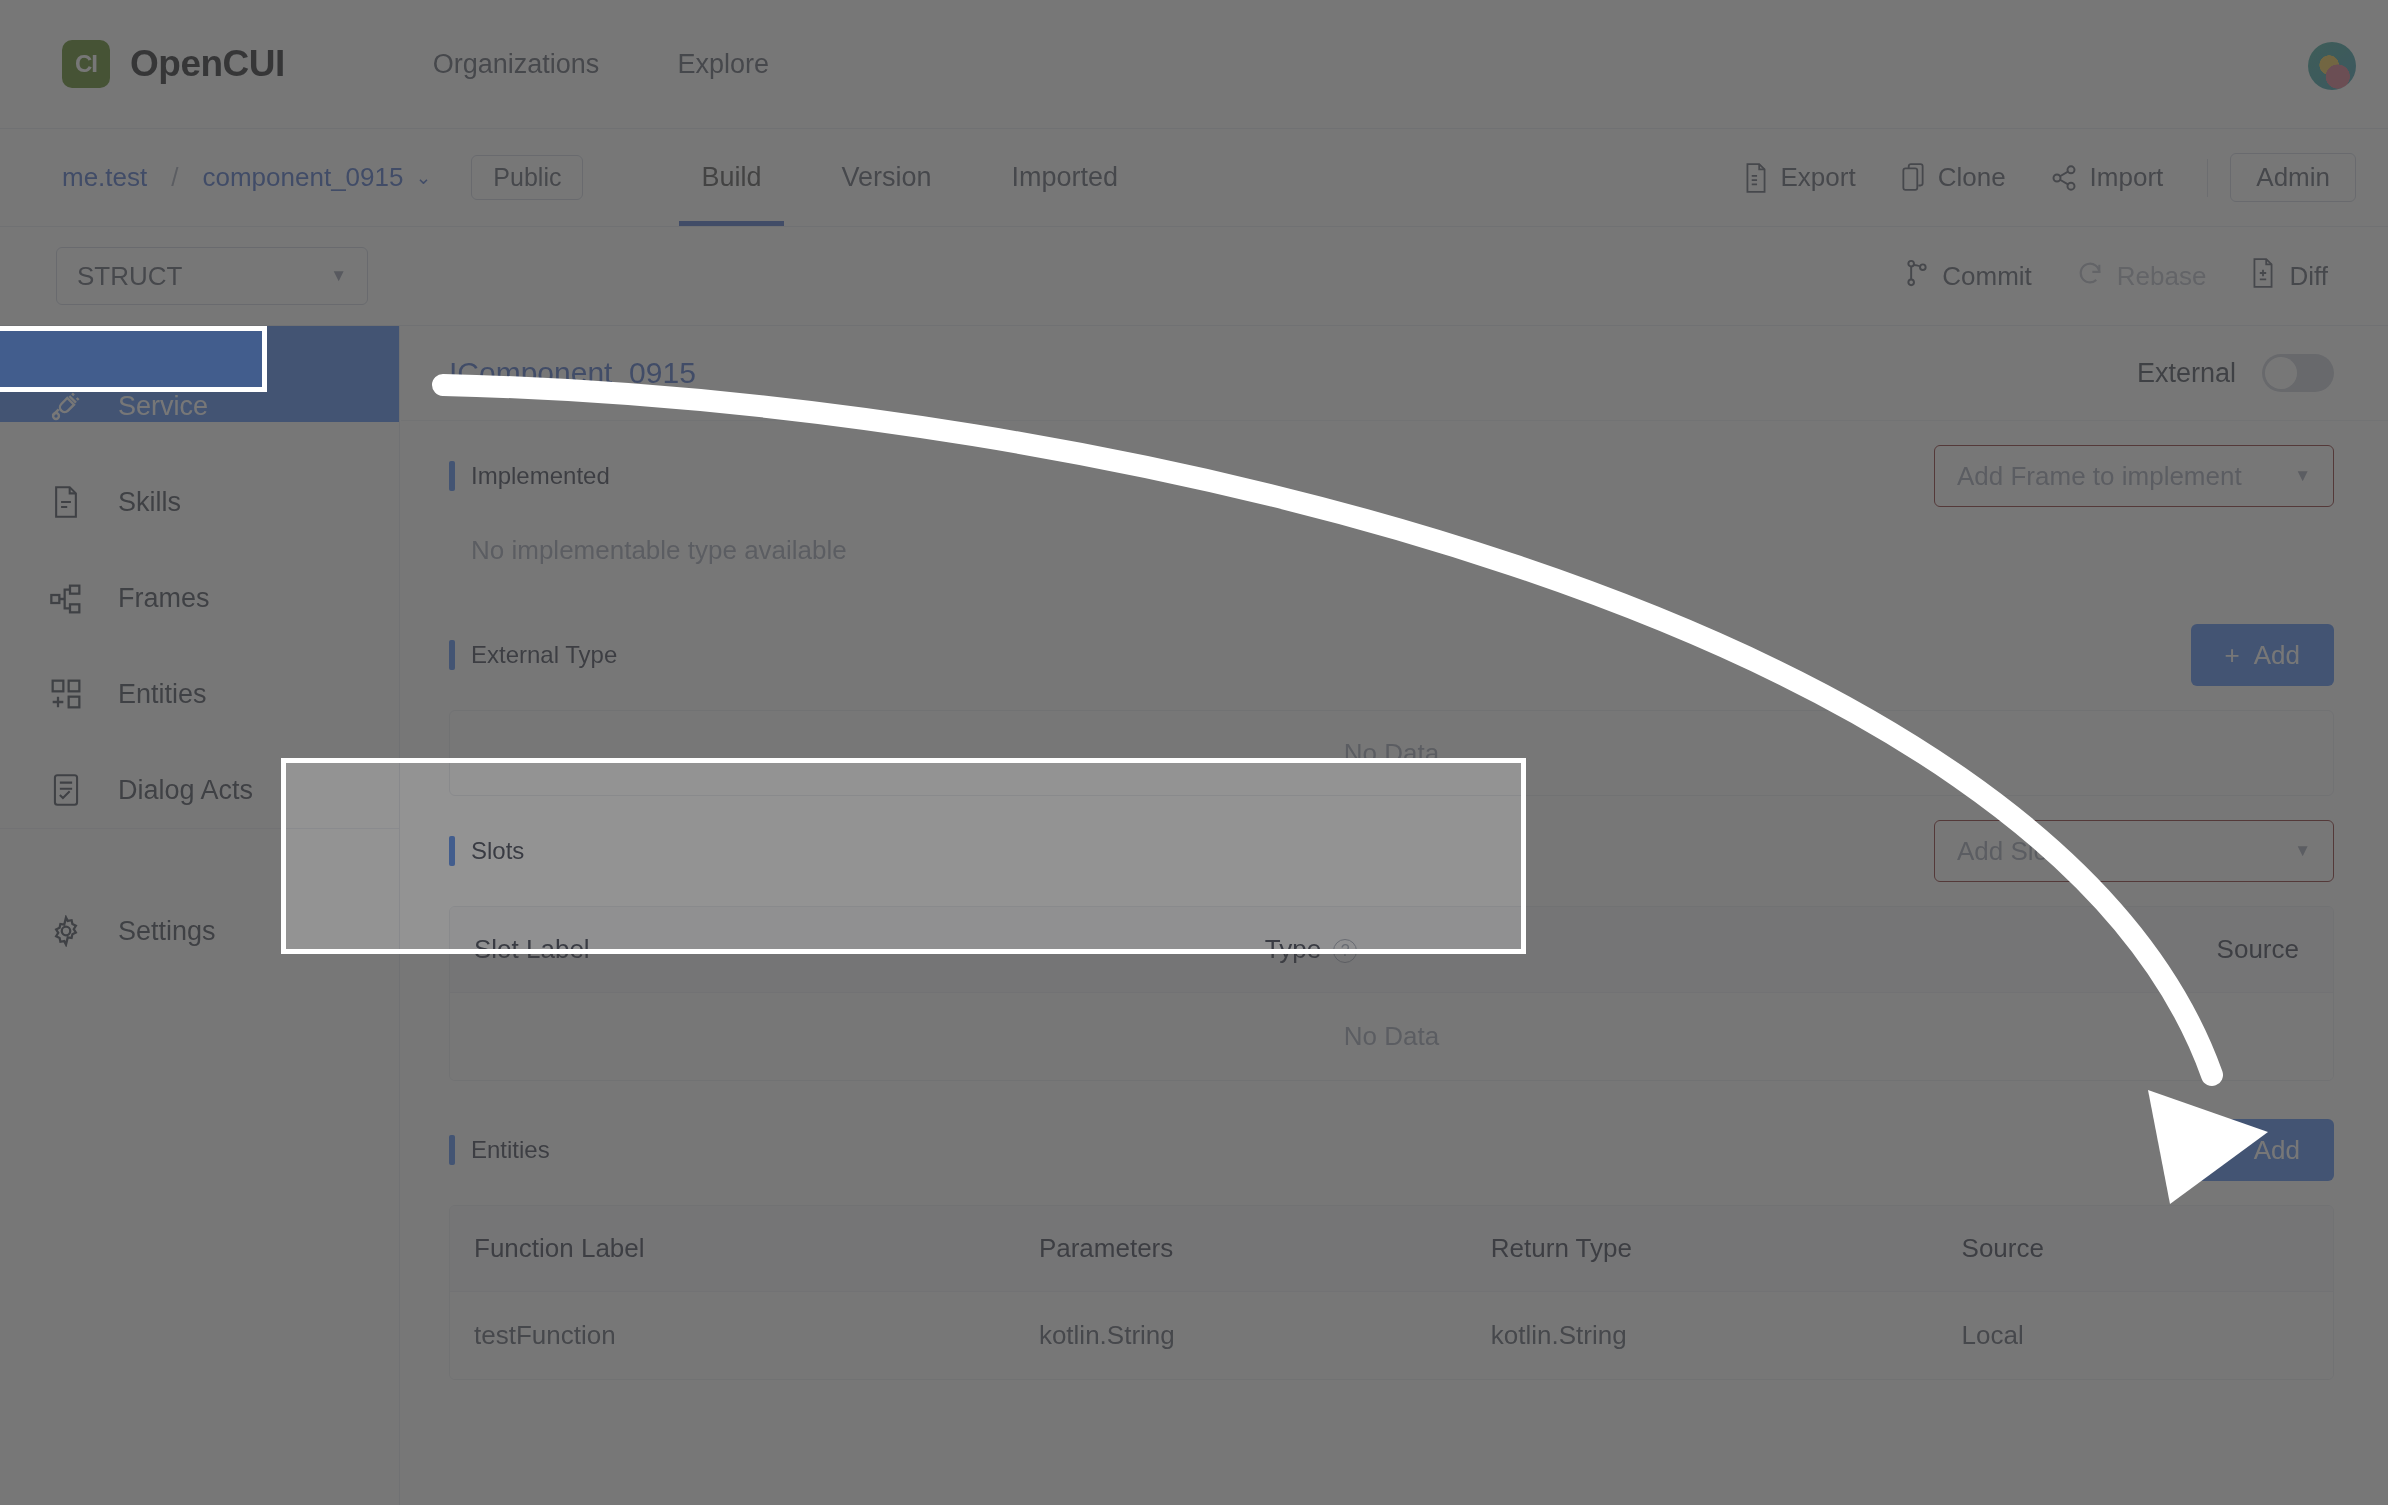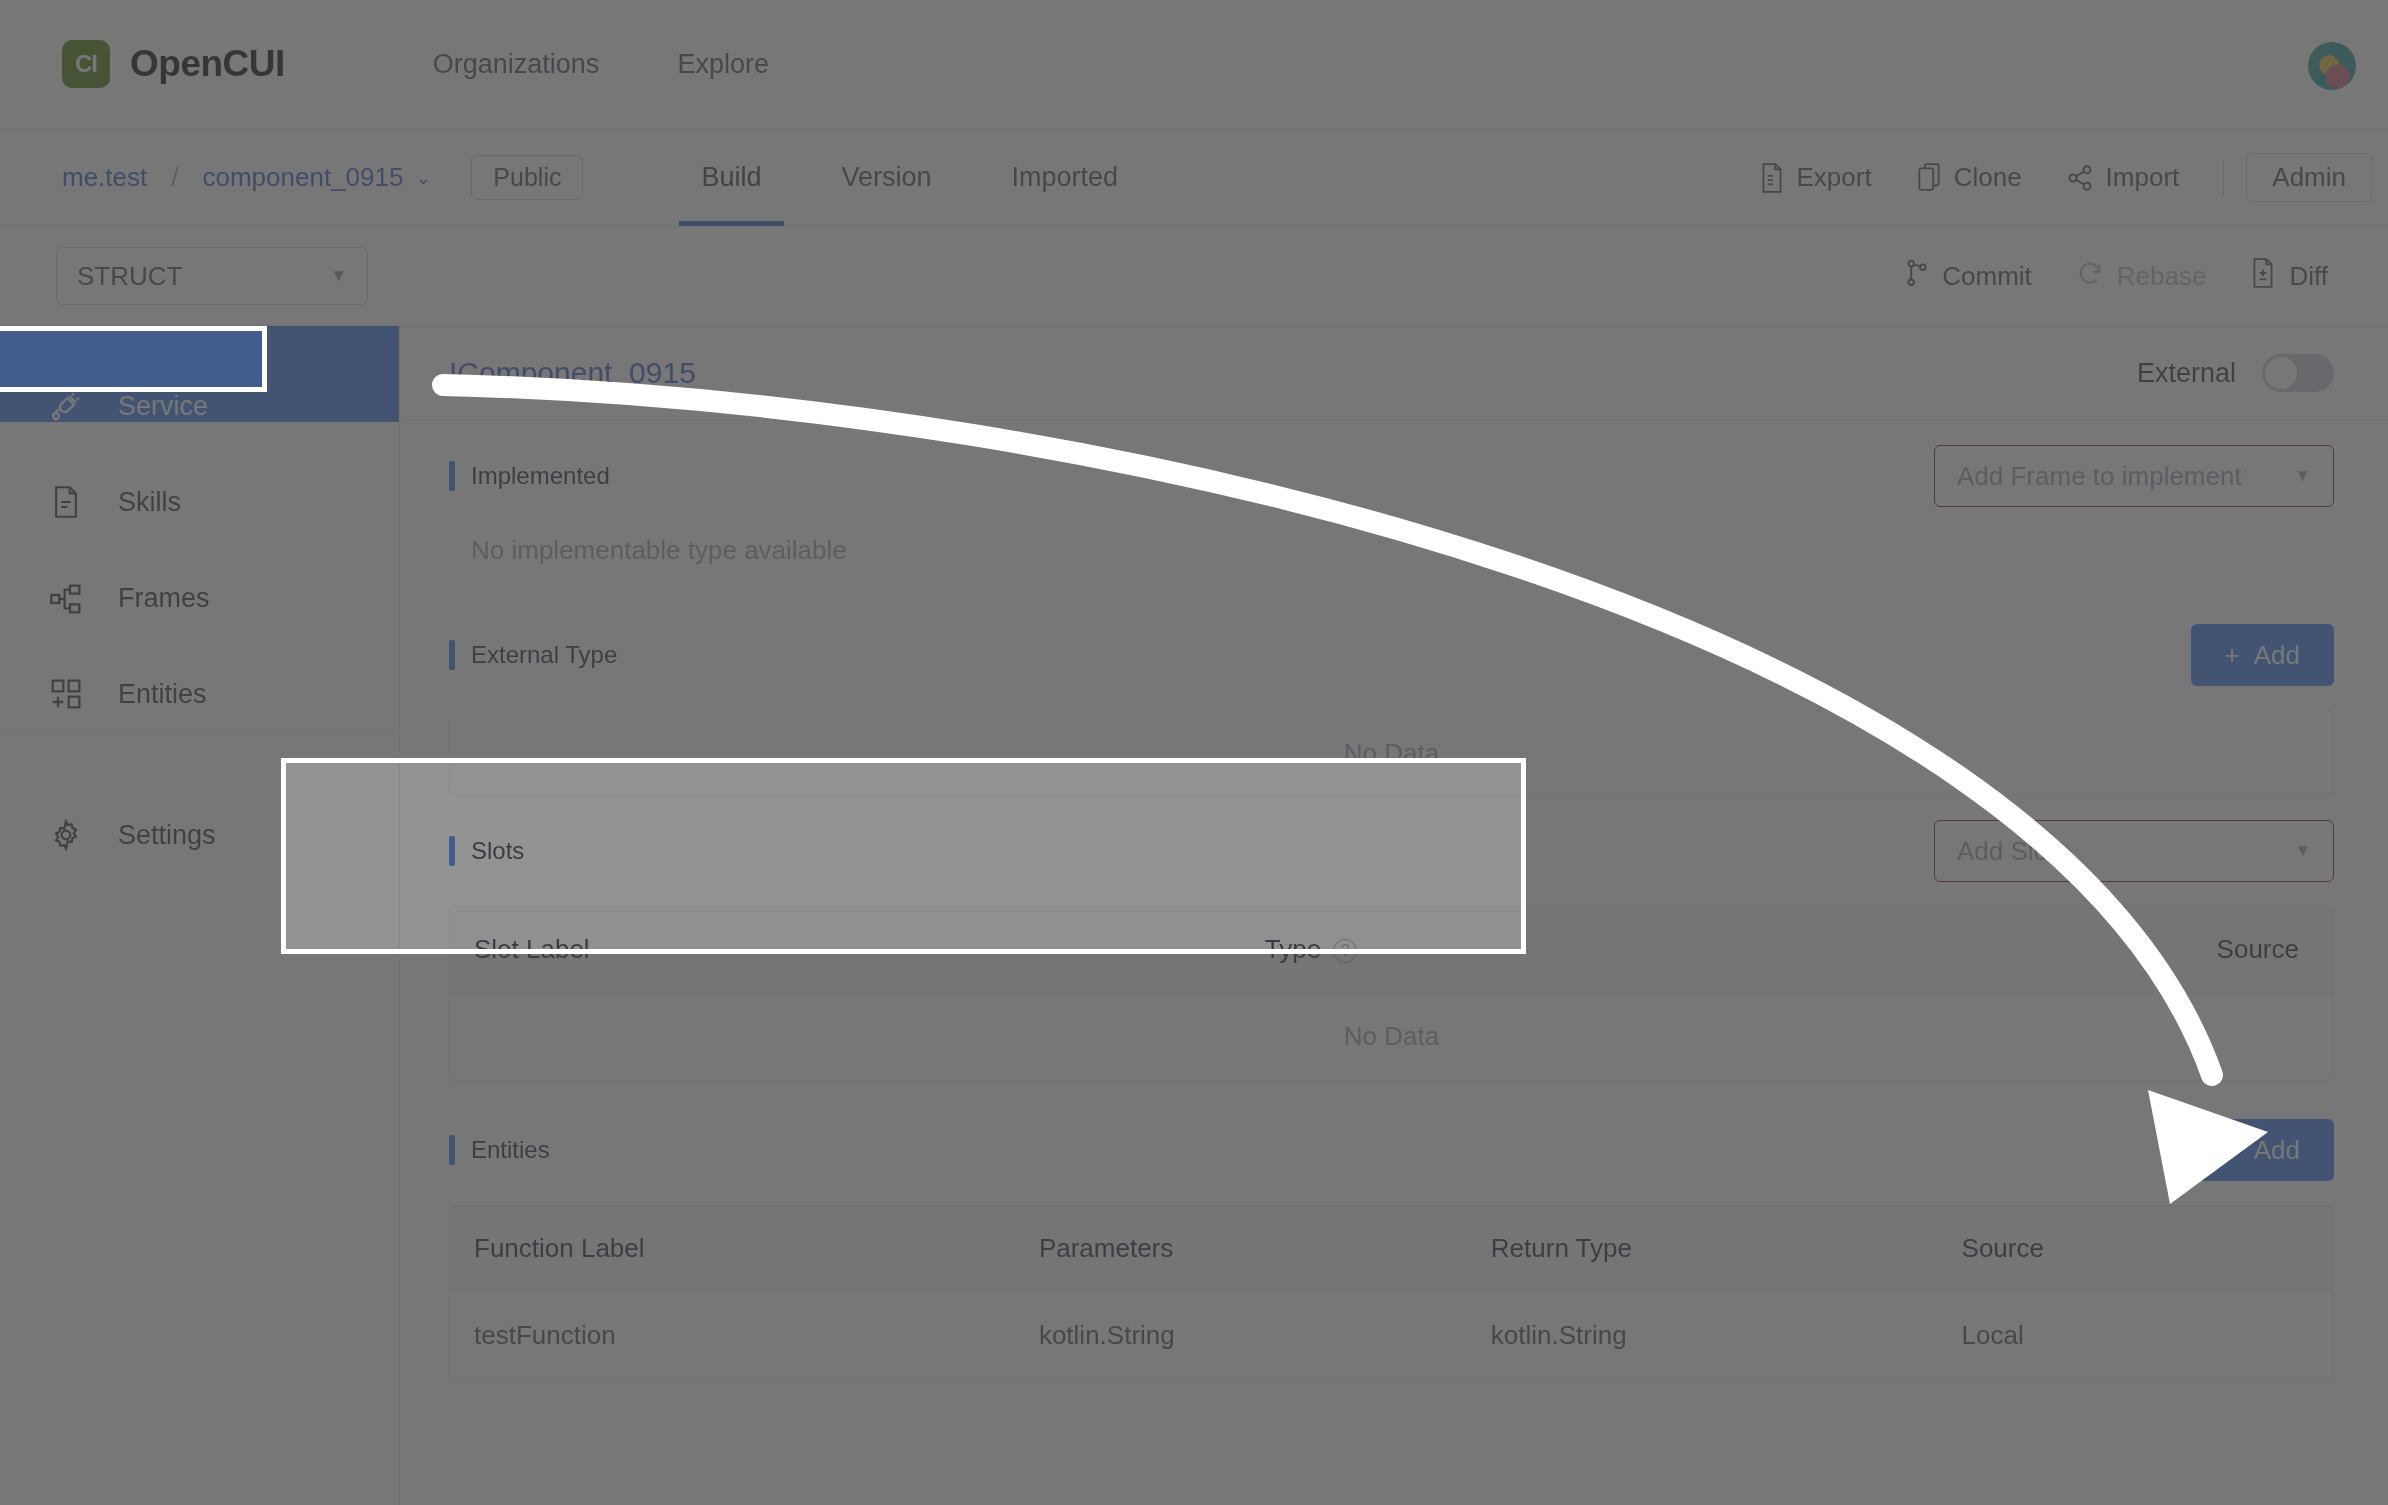--- a/index.html
+++ b/index.html
@@ -75,21 +75,21 @@
   .tab {
     font-size: 27px; color: #4e5260; padding: 0 40px;
     height: 97px; display: flex; align-items: center; position: relative;
   }
   .tab.active { color: #404040; }
   .tab.active::after {
     content: ""; position: absolute; left: 18px; right: 18px; bottom: 0;
     height: 5px; background: #3a62c4;
   }
   .actions {
-    position: absolute; right: 16px; top: 0; height: 97px;
+    position: absolute; right: 32px; top: 0; height: 97px;
     display: flex; align-items: center; gap: 0;
   }
   .action {
     display: flex; align-items: center; gap: 12px;
     font-size: 26px; color: #4e5260; padding: 0 22px;
   }
   .action svg { display: block; }
   .vdiv { width: 1px; height: 38px; background: #d6d9e2; margin: 0 22px; }
   .btn-outline {
     border: 1px solid #c9cdda; border-radius: 6px;
@@ -368,20 +368,29 @@
       <div class="side-item">
         <span class="ico">
           <svg width="32" height="32" viewBox="0 0 24 24" fill="none" stroke="currentColor" stroke-width="1.7">
             <rect x="2" y="2" width="8" height="8"></rect>
               <rect x="14" y="2" width="8" height="8"></rect>
               <rect x="14" y="14" width="8" height="8"></rect>
             <path d="M6 14v8M2 18h8"></path>
           </svg>
         </span>
         <span>Entities</span>
+      </div>
+      <div class="side-item">
+        <span class="ico">
+          <svg width="30" height="32" viewBox="0 0 24 26" fill="none" stroke="currentColor" stroke-width="1.7">
+            <rect x="3" y="1" width="18" height="24" rx="2"></rect>
+              <path d="M7 7h10M7 12h10M7 17l2.5 2.5L15 14"></path>
+          </svg>
+        </span>
+        <span>Dialog Acts</span>
       </div>
 
       <div class="side-sep"></div>
 
       <div class="side-item">
         <span class="ico">
           <svg width="32" height="32" viewBox="0 0 24 24" fill="none" stroke="currentColor" stroke-width="1.7">
             <circle cx="12" cy="12" r="3.2"></circle>
             <path d="M12 1.8l1.3 2.6 2.9-.5 .6 2.9 2.6 1.3-1.6 2.5 1.6 2.5-2.6 1.3-.6 2.9-2.9-.5L12 22.2l-1.3-2.6-2.9.5-.6-2.9-2.6-1.3L6.2 13.4 4.6 10.9l2.6-1.3.6-2.9 2.9.5z"></path>
           </svg>

